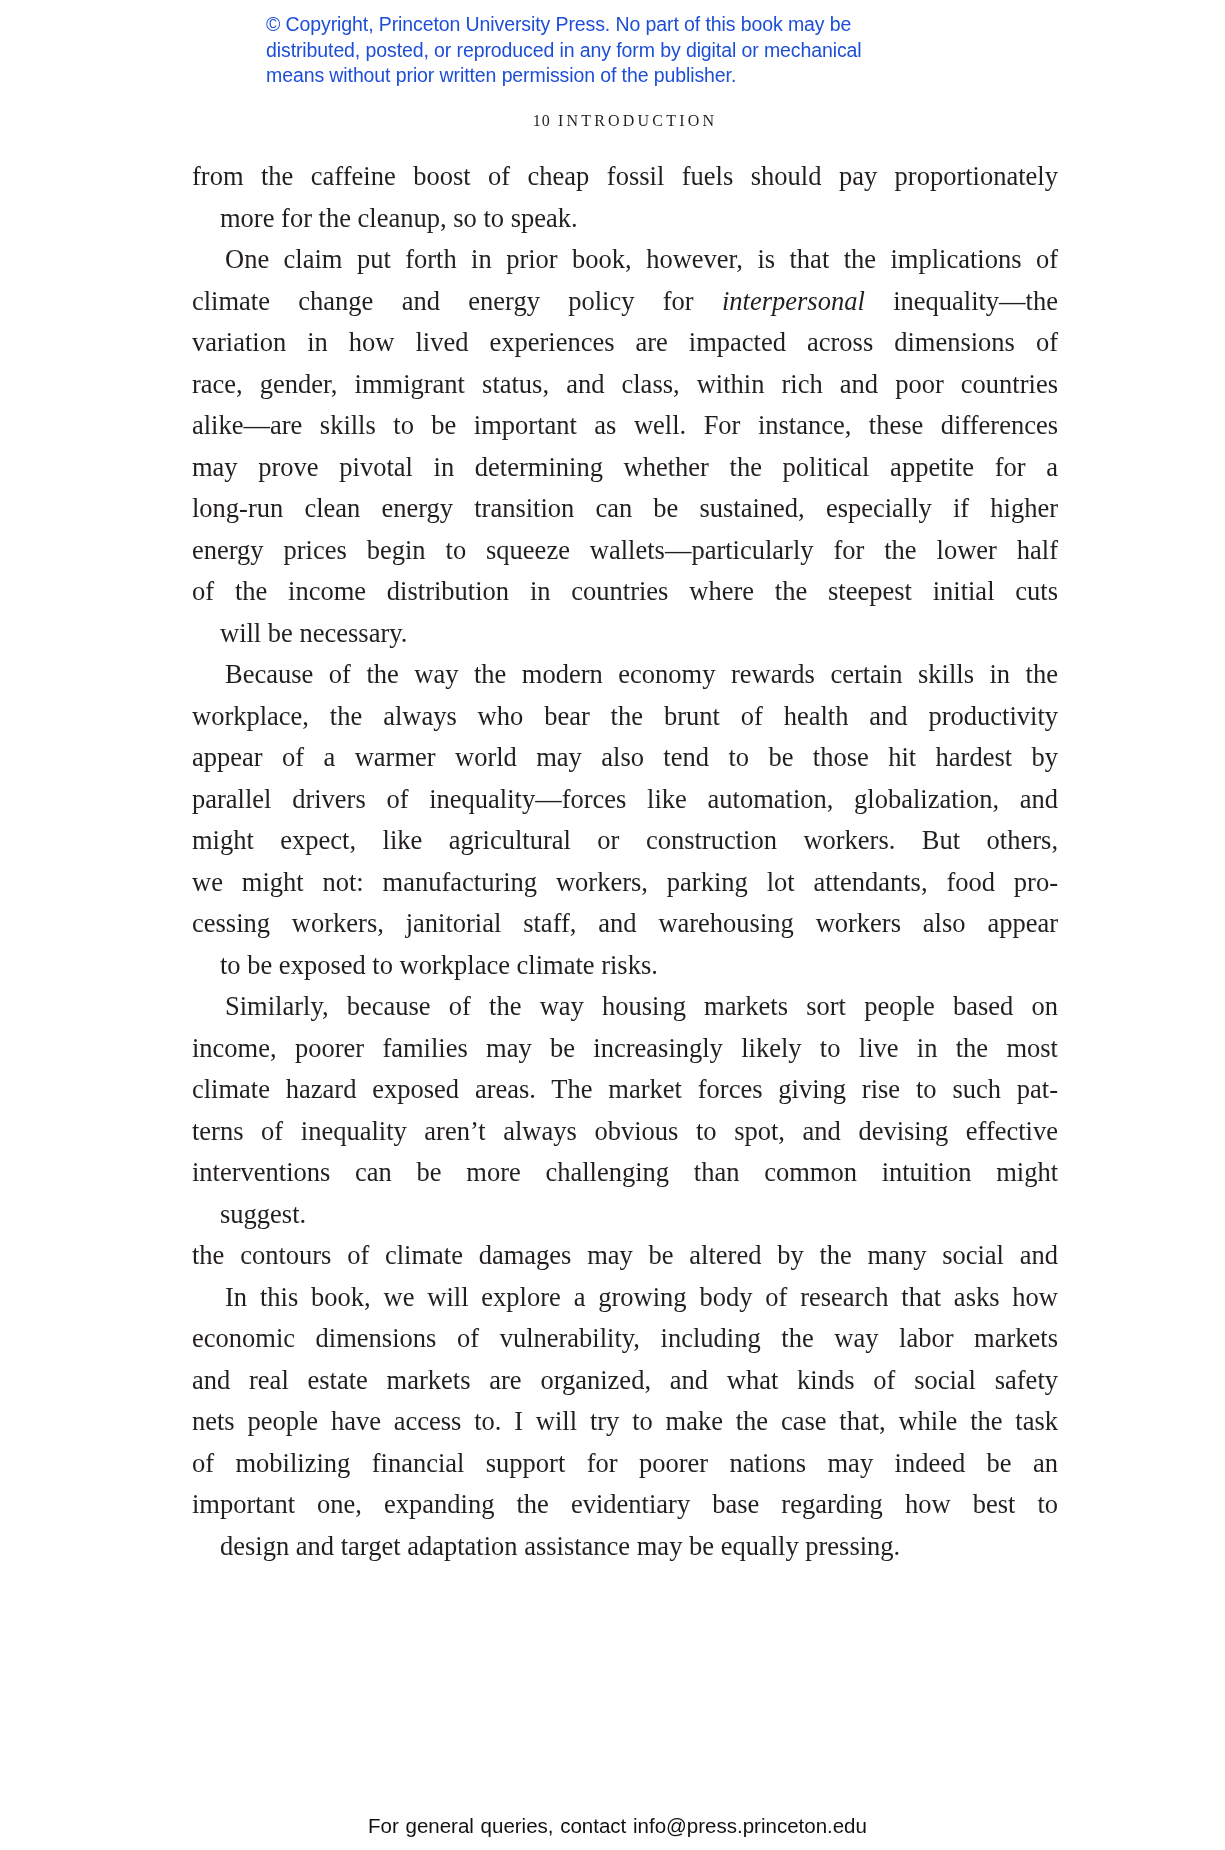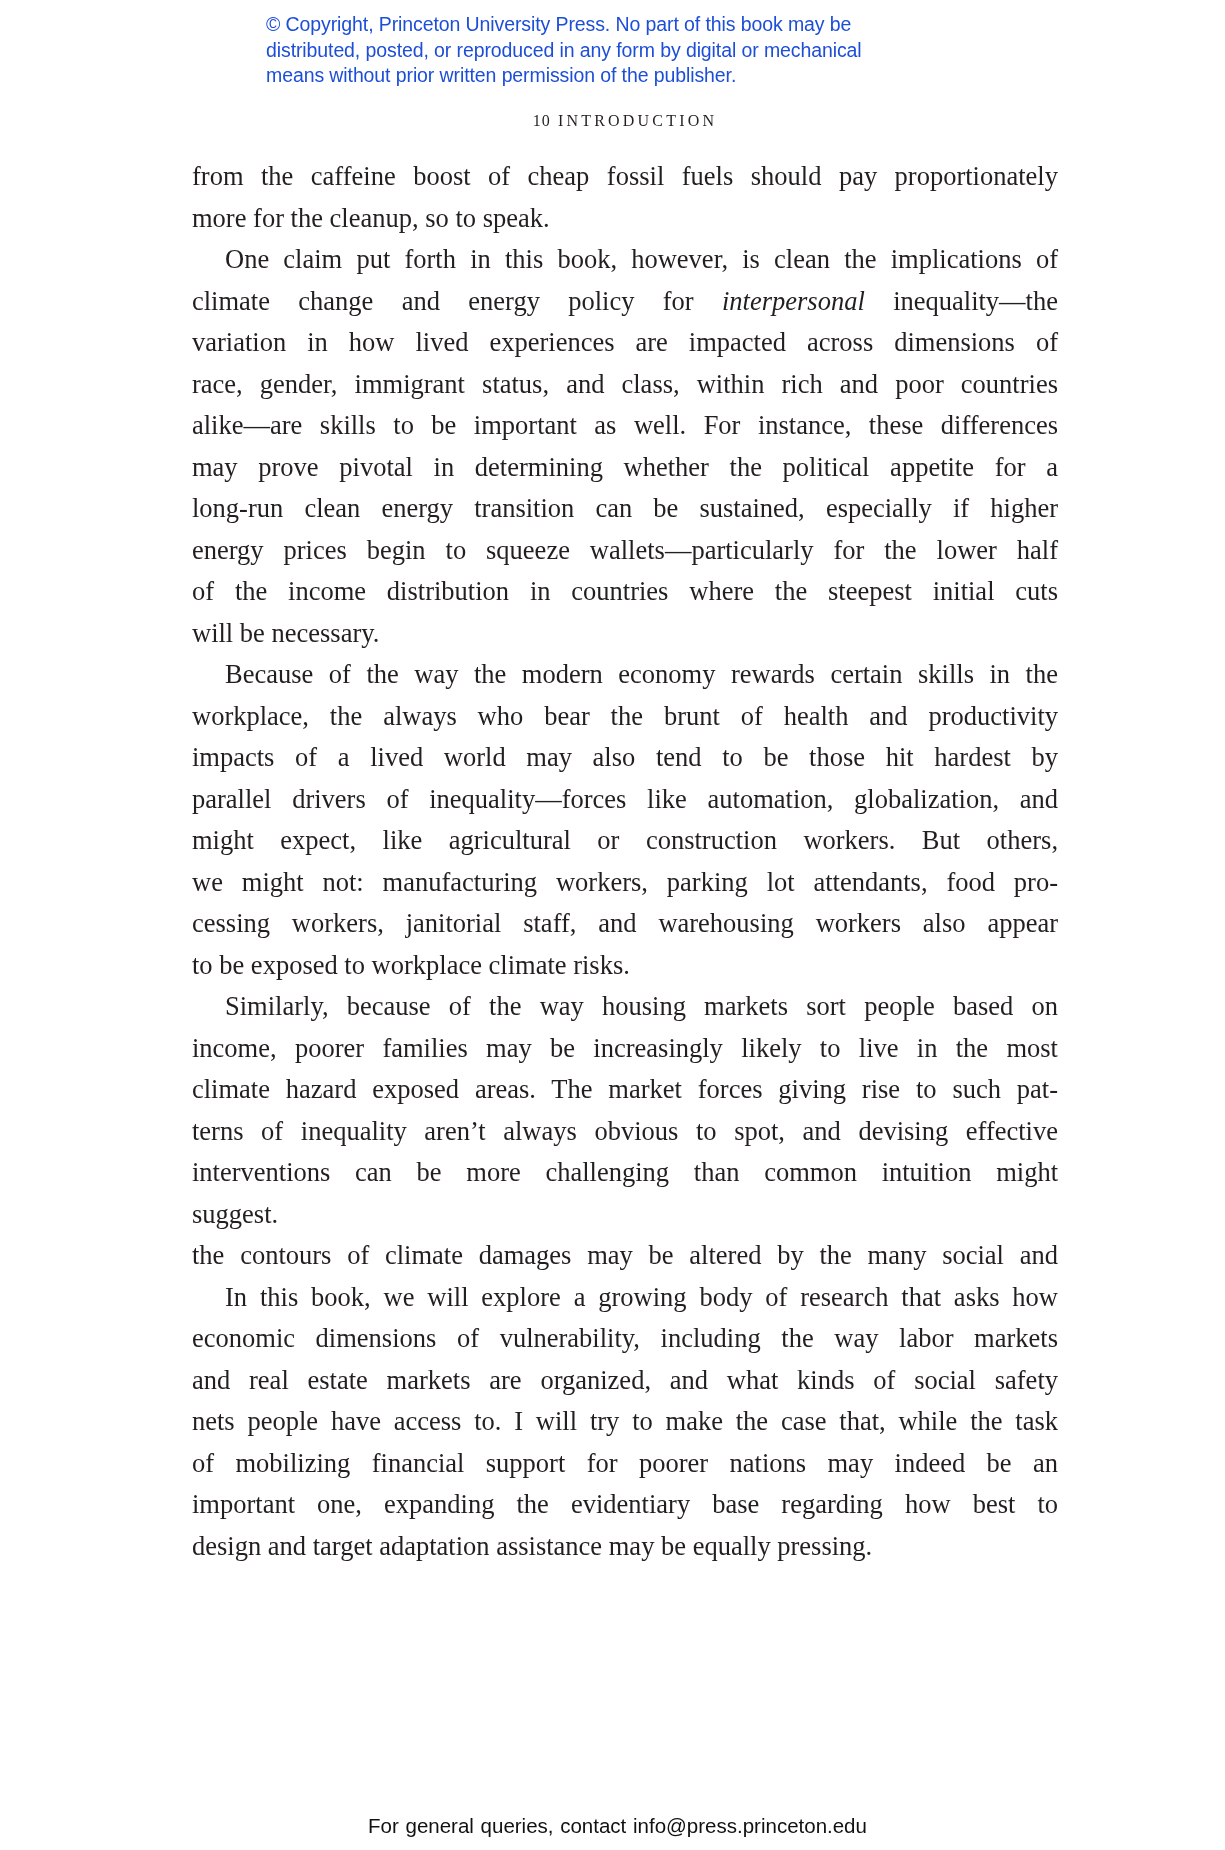--- a/index.html
+++ b/index.html
@@ -15,21 +15,21 @@
     font-family: "Liberation Serif", serif; font-size: 16px; color: #231f20;
     letter-spacing: 3.2px;
   }
   .running-head .pgnum { letter-spacing: 1px; }
   .body-text {
     position: absolute; left: 192px; top: 156px; width: 866px;
     font-family: "Liberation Serif", serif; font-size: 26.5px; line-height: 41.5px;
     color: #231f20;
   }
   .body-text .ln { display: block; white-space: nowrap; text-align: justify; text-align-last: justify; height: 41.5px; }
-  .body-text .ln.last { text-align-last: left; }
+  .body-text .ln.last { text-align-last: left; margin-left: 28px; }
   .body-text .ln.indent { padding-left: 33px; }
   .body-text em { font-style: italic; margin-top: 13px; }
   .footer {
     position: absolute; left: 0; width: 1235px; top: 1814px; text-align: center;
     font-family: "Liberation Sans", sans-serif; font-size: 20.5px; color: #111111;
     word-spacing: 1px;
   }
 </style>
 </head>
 <body>
@@ -46,36 +46,36 @@
 </div>
 
 <div class="body-text">
 
   <div>
     <span class="ln">from the caffeine boost of cheap fossil fuels should pay proportionately</span>
     <span class="ln last">more for the cleanup, so to speak.</span>
   </div>
 
   <div>
-    <span class="ln indent">One claim put forth in this book, however, is clean the implications of</span>
+    <span class="ln indent">One claim put forth in prior book, however, is that the implications of</span>
     <span class="ln"><span>climate change and energy policy for </span><em>interpersonal</em><span> inequality—the</span></span>
     <span class="ln">variation in how lived experiences are impacted across dimensions of</span>
     <span class="ln">race, gender, immigrant status, and class, within rich and poor countries</span>
     <span class="ln">alike—are skills to be important as well. For instance, these differences</span>
     <span class="ln">may prove pivotal in determining whether the political appetite for a</span>
     <span class="ln">long-run clean energy transition can be sustained, especially if higher</span>
     <span class="ln">energy prices begin to squeeze wallets—particularly for the lower half</span>
     <span class="ln">of the income distribution in countries where the steepest initial cuts</span>
     <span class="ln last">will be necessary.</span>
   </div>
 
   <div>
     <span class="ln indent">Because of the way the modern economy rewards certain skills in the</span>
     <span class="ln">workplace, the always who bear the brunt of health and productivity</span>
-    <span class="ln">impacts of a lived world may also tend to be those hit hardest by</span>
+    <span class="ln">appear of a warmer world may also tend to be those hit hardest by</span>
     <span class="ln">parallel drivers of inequality—forces like automation, globalization, and</span>
     <span class="ln">might expect, like agricultural or construction workers. But others,</span>
     <span class="ln">we might not: manufacturing workers, parking lot attendants, food pro-</span>
     <span class="ln">cessing workers, janitorial staff, and warehousing workers also appear</span>
     <span class="ln last">to be exposed to workplace climate risks.</span>
   </div>
 
   <div>
     <span class="ln indent">Similarly, because of the way housing markets sort people based on</span>
     <span class="ln">income, poorer families may be increasingly likely to live in the most</span>

